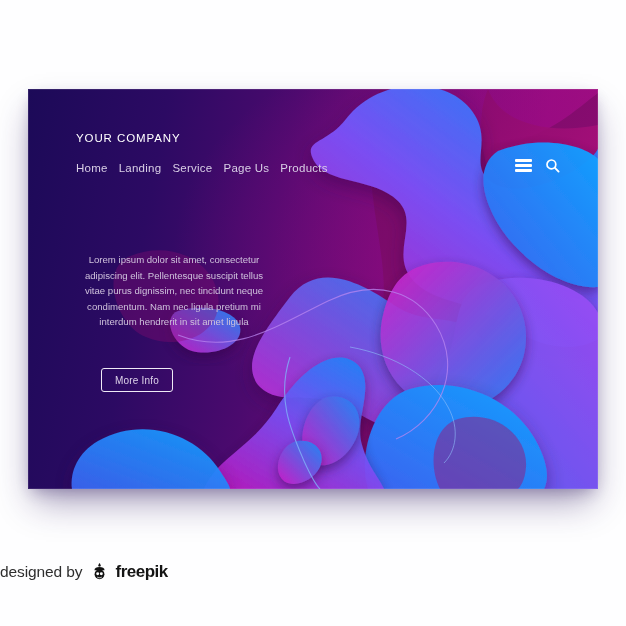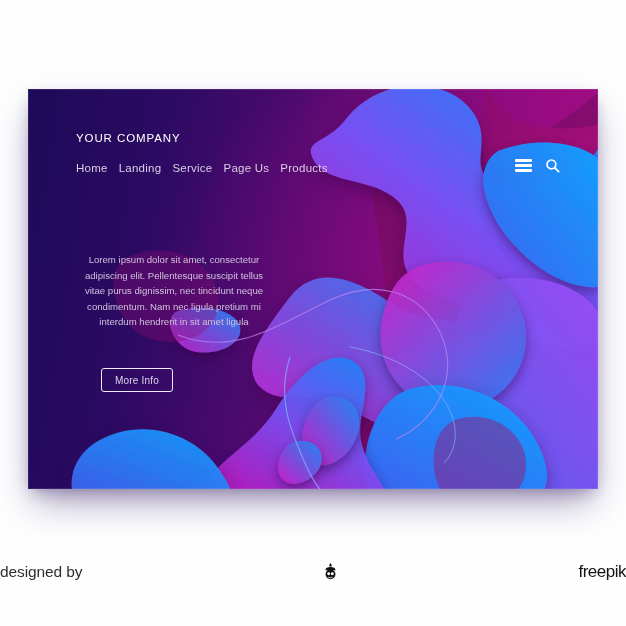--- a/index.html
+++ b/index.html
@@ -142,32 +142,32 @@
     display:flex; align-items:center; justify-content:center;margin-left:25px;
   }
 
   
   .credit {
     position: absolute;
     left: 0; right: 0;
     top: 562px;
     display: flex;
     align-items: center;
-    justify-content: space-between;
+    justify-content: flex-start;
     gap: 7px;
   }
   .credit-text {
     color: #2e2e2e;
     font-size: 15.5px;
     letter-spacing: -.1px;
   }
   .credit-brand {
     color: #141414;
     font-size: 17px;
-    font-weight: normal;
+    font-weight: bold;
     letter-spacing: -.5px;
   }
   .fp-mark { display:block; }
 </style>
 </head>
 <body>
 
 <div id="stage">
 
   <div id="card">

